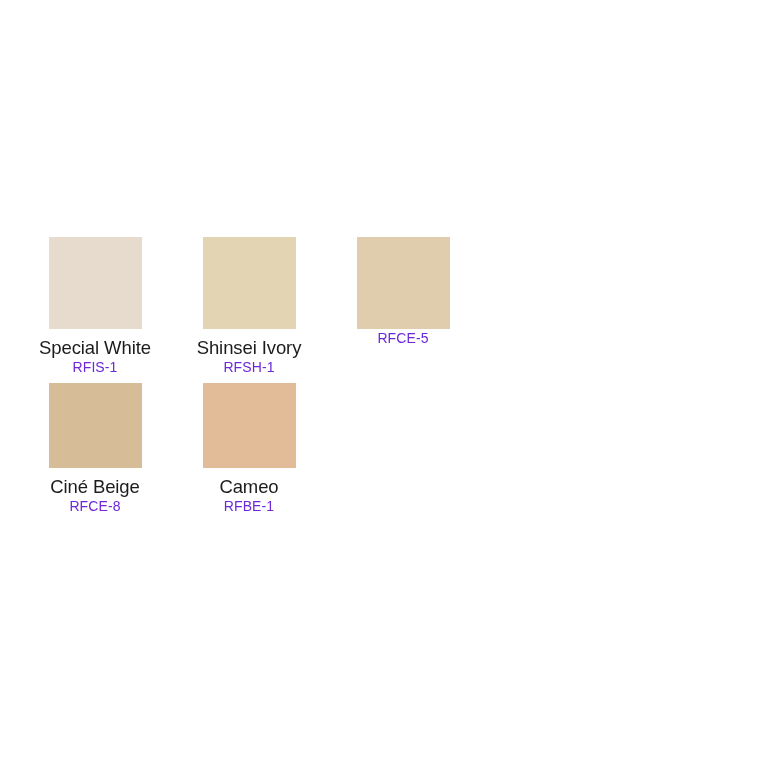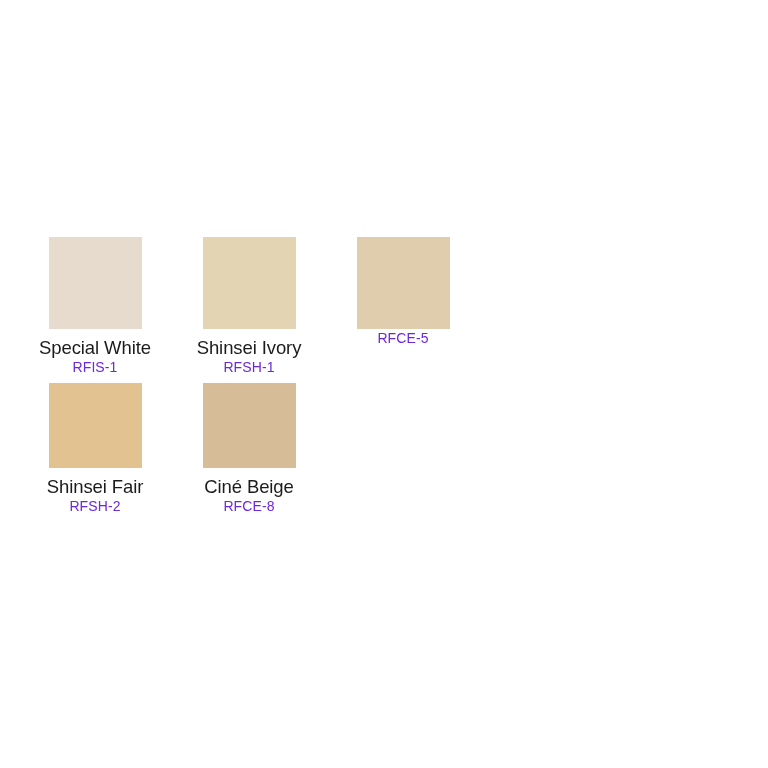--- a/index.html
+++ b/index.html
@@ -105,29 +105,29 @@
       <div class="swatch-cell">
         <div class="swatch-chip" style="background-color: rgb(223, 205, 174);"></div>
         <div class="swatch-code">RFCE-5</div>
       </div>
 
     </div>
 
     <div class="swatch-row swatch-row-2">
 
 
-      <div class="swatch-cell">
-        <div class="swatch-chip" style="background-color: rgb(227, 194, 145);"></div>
-        <div class="swatch-name">Shinsei Fair</div>
-        <div class="swatch-code">RFSH-2</div>
-      </div>
 
       <div class="swatch-cell">
         <div class="swatch-chip" style="background-color: rgb(215, 188, 152);"></div>
         <div class="swatch-name">Ciné Beige</div>
         <div class="swatch-code">RFCE-8</div>
       </div>
 
+      <div class="swatch-cell">
+        <div class="swatch-chip" style="background-color: rgb(226, 188, 153);"></div>
+        <div class="swatch-name">Cameo</div>
+        <div class="swatch-code">RFBE-1</div>
+      </div>
 
     </div>
 
   </div>
 </div>
 
 </body></html>

